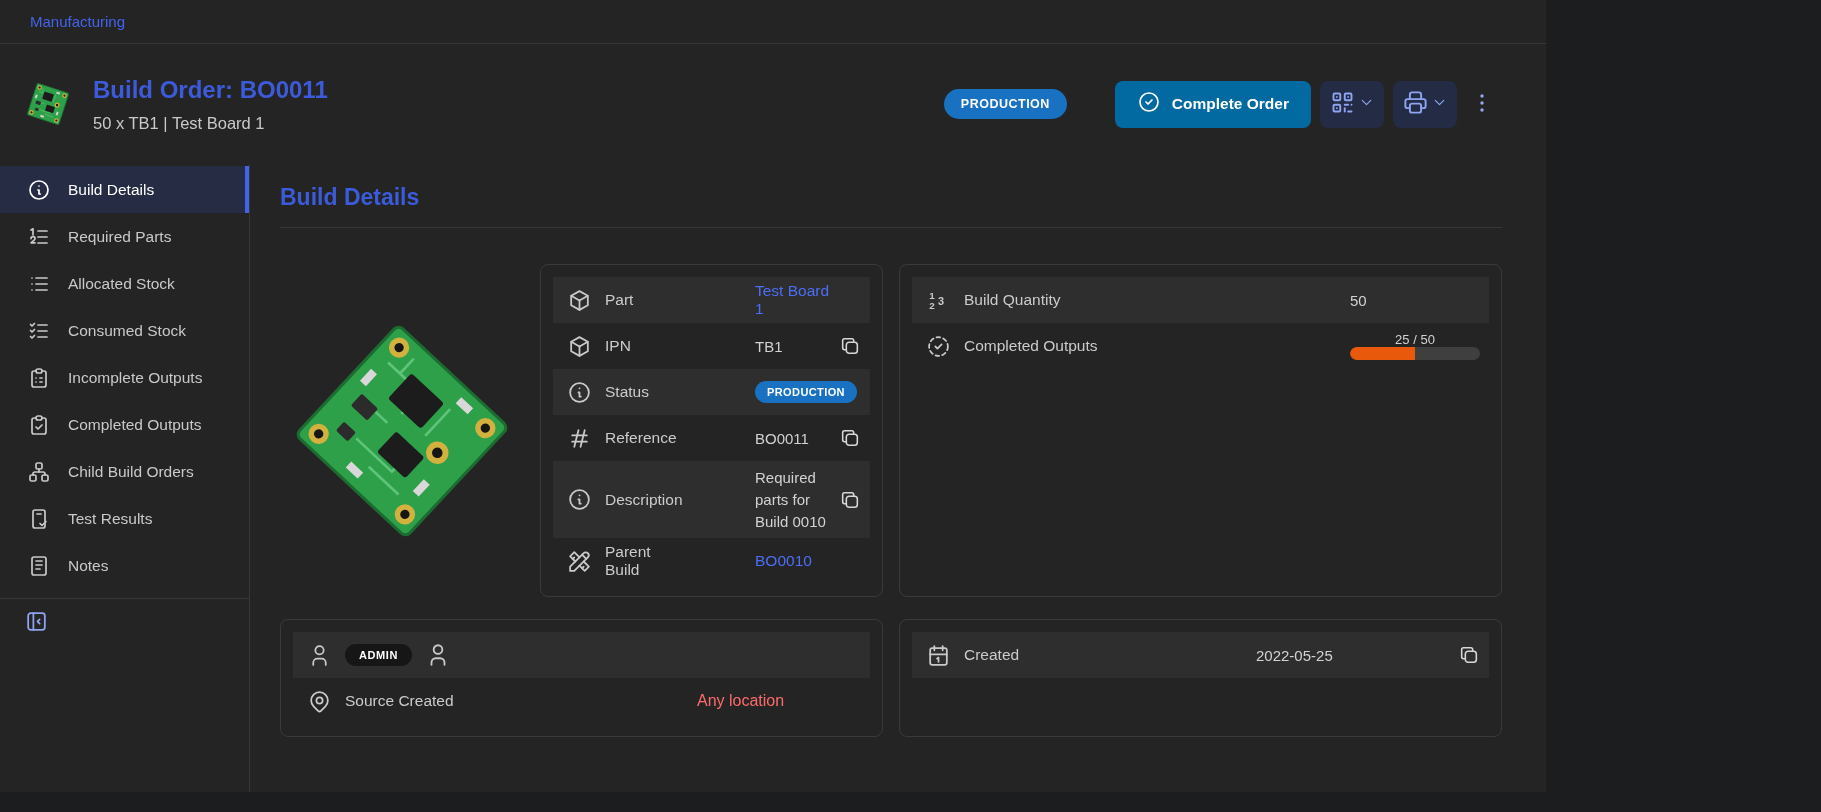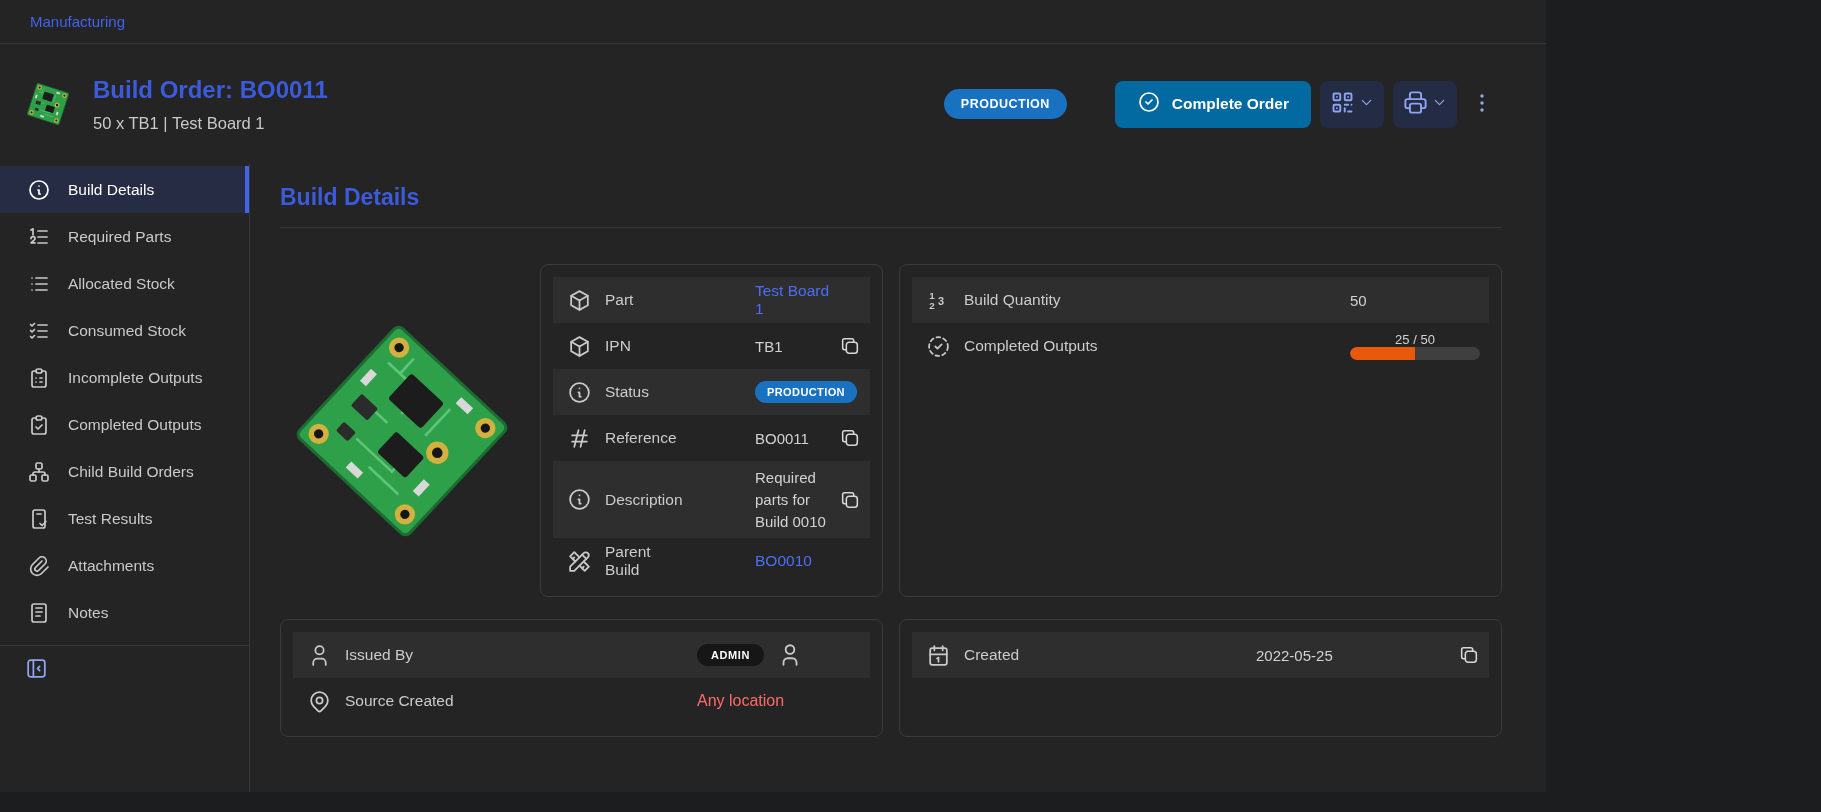--- a/index.html
+++ b/index.html
@@ -242,28 +242,20 @@
               <rect x="6" y="3" width="12" height="18" rx="2"></rect>
               <path d="M10 7h4"></path>
               <path d="M13 16.5l2 2l4 -4"></path>
             </svg>
           </span>
           <span>Test Results</span>
         </div>
         <div class="side-item">
           <span style="display: flex;">
             <svg width="24" height="24" viewBox="0 0 24 24" fill="none" stroke="currentColor" stroke-width="1.7" stroke-linecap="round" stroke-linejoin="round">
-              <path d="M15 7l-6.5 6.5a1.5 1.5 0 0 0 3 3l6.5 -6.5a3 3 0 0 0 -6 -6l-6.5 6.5a4.5 4.5 0 0 0 9 9l6.5 -6.5"></path>
-            </svg>
-          </span>
-          <span>Attachments</span>
-        </div>
-        <div class="side-item">
-          <span style="display: flex;">
-            <svg width="24" height="24" viewBox="0 0 24 24" fill="none" stroke="currentColor" stroke-width="1.7" stroke-linecap="round" stroke-linejoin="round">
               <rect x="5" y="3" width="14" height="18" rx="2"></rect>
               <path d="M9 7h6"></path>
               <path d="M9 11h6"></path>
               <path d="M9 15h4"></path>
             </svg>
           </span>
           <span>Notes</span>
         </div>
         <div class="side-divider"></div>
         <button class="collapse-btn">
@@ -463,21 +455,20 @@
           </div>
 
         <div class="card short issued-card" id="issued-card">
             <div class="drow striped">
               <span class="ricon">
                 <svg width="25" height="25" viewBox="0 0 24 24" fill="none" stroke="currentColor" stroke-width="1.7" stroke-linecap="round" stroke-linejoin="round">
                   <circle cx="12" cy="7" r="4"></circle>
                   <path d="M6 21v-2a4 4 0 0 1 4 -4h4a4 4 0 0 1 4 4v2"></path>
                 </svg>
               </span>
-              <span class="rlabel"><span>Issued By</span></span>
               <span class="rvalue">
                 <span class="val-badge-dark">ADMIN</span>
                 <span style="display: flex; color: rgb(201, 201, 201);">
                   <svg width="26" height="26" viewBox="0 0 24 24" fill="none" stroke="currentColor" stroke-width="1.7" stroke-linecap="round" stroke-linejoin="round">
                     <circle cx="12" cy="7" r="4"></circle>
                     <path d="M6 21v-2a4 4 0 0 1 4 -4h4a4 4 0 0 1 4 4v2"></path>
                   </svg>
                 </span>
               </span>
               <span></span>

